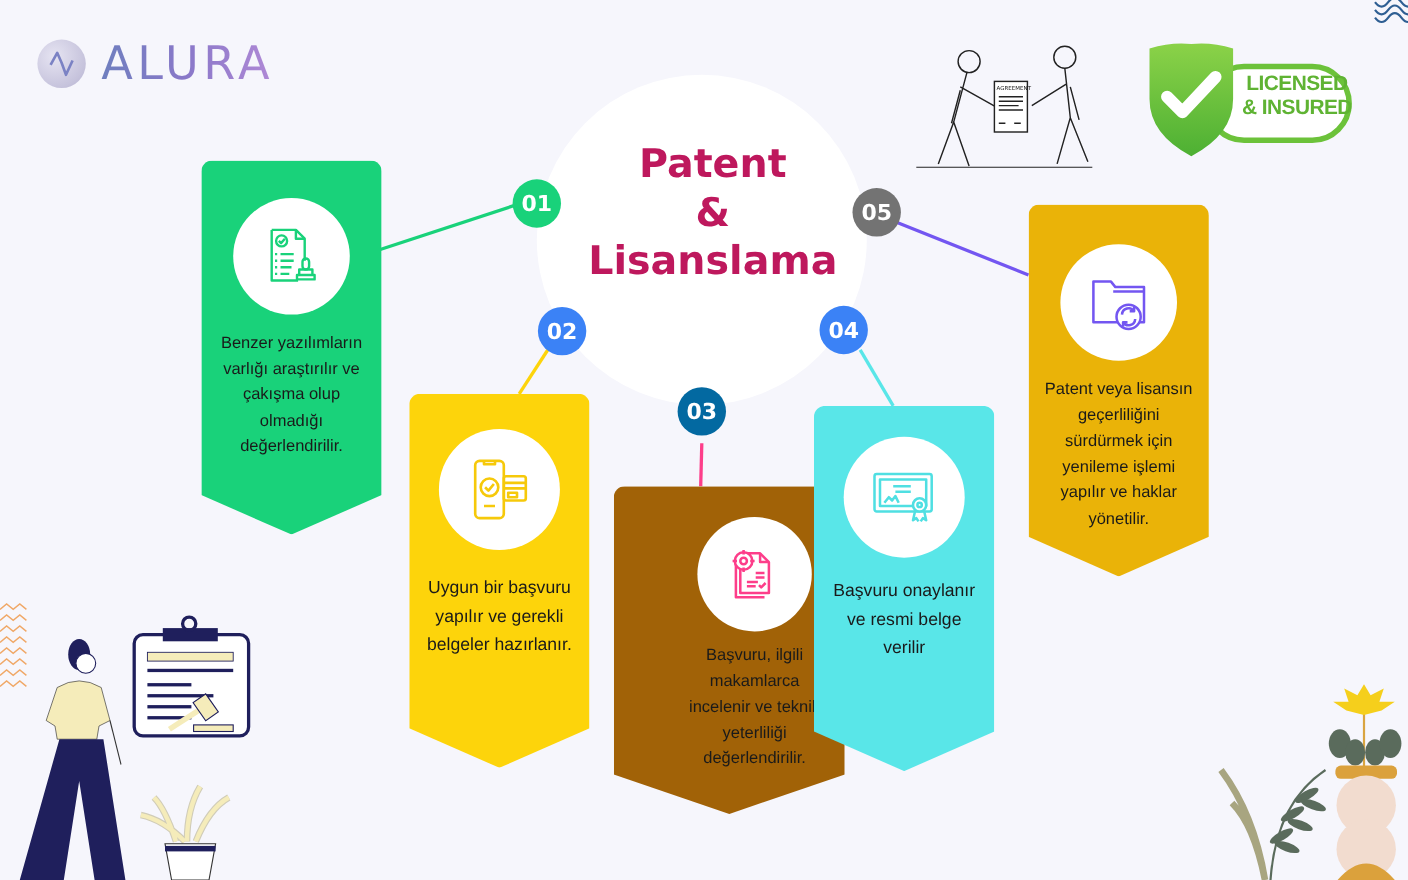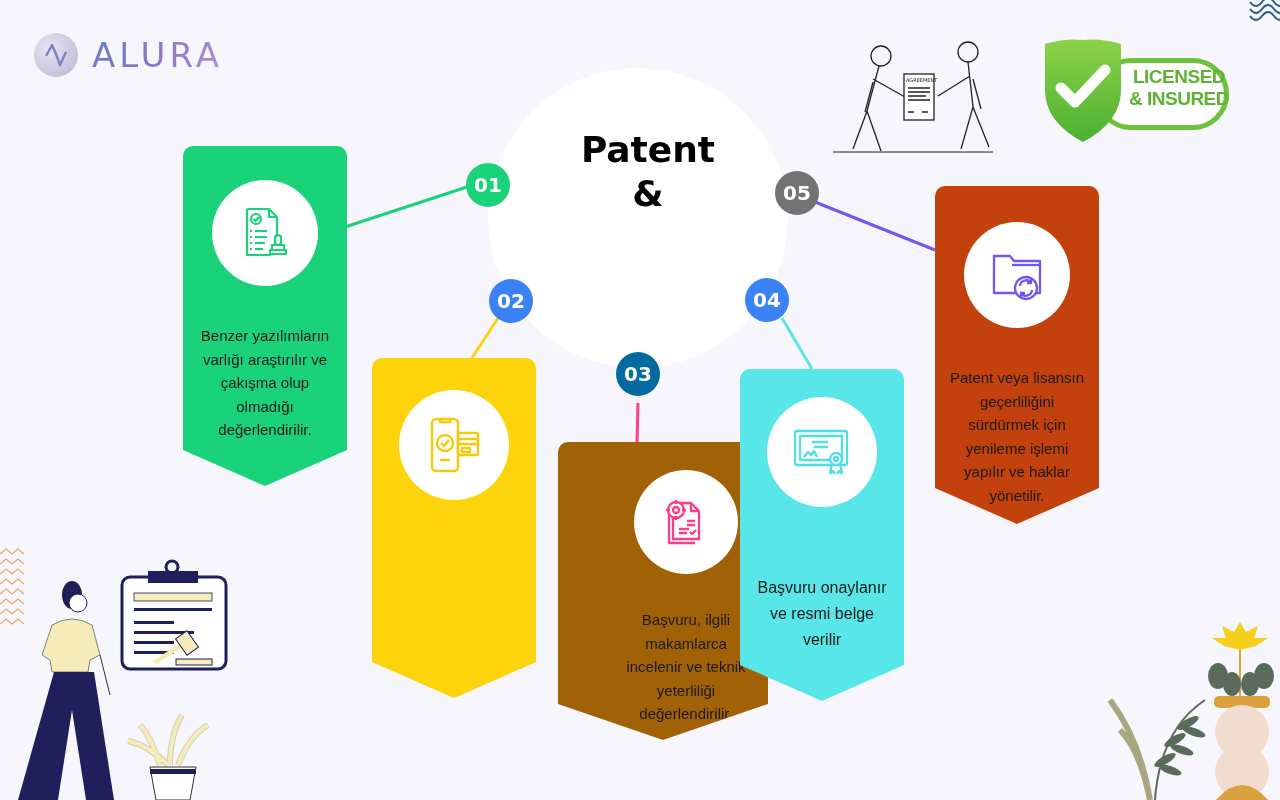--- a/index.html
+++ b/index.html
@@ -11,72 +11,72 @@
   .abs { position:absolute; }
 
   
   .logo { left:34px; top:33px; display:flex; align-items:center; gap:14px; }
   .logo-mark {
     width:44px; height:44px; border-radius:50%;
     background:radial-gradient(circle at 35% 35%, #e6e4f2, #c6c3dc 70%, #b4b0d0);
     display:flex; align-items:center; justify-content:center;
   }
   .logo-text {
-    font-size:34px; letter-spacing:4px; font-weight:normal;
+    font-size:42px; letter-spacing:4px; font-weight:normal;
     background:linear-gradient(90deg,#6f7fbf,#8a78c9,#b089d6);
     -webkit-background-clip:text; background-clip:text; color:transparent;
     font-family:"DejaVu Sans", sans-serif;
   }
 
   
   .hub {
     left:488px; top:68px; width:300px; height:300px; border-radius:50%;
     background:#ffffff;
   }
   .hub-title {
     left:488px; top:128px; width:320px; text-align:center;
     font-family:"DejaVu Sans", sans-serif; font-weight:bold;
-    font-size:36px; line-height:44px; color:#000000;
+    font-size:36px; line-height:44px; color:#be185d;
   }
 
   svg.lines { left:0; top:0; width:1280px; height:800px; pointer-events:none; }
 
   
   .badge {
     width:44px; height:44px; border-radius:50%;
     color:#fff; font-weight:bold; font-size:20px;
     display:flex; align-items:center; justify-content:center;
     font-family:"DejaVu Sans", sans-serif;
   }
 
   
   .card {
     width:164px; color:#111;
     clip-path: polygon(0 0, 100% 0, 100% calc(100% - 36px), 50% 100%, 0 calc(100% - 36px));
     border-radius:10px 10px 0 0;
-    display:flex; flex-direction:column; align-items:center;gap:24px;
+    display:flex; flex-direction:column; align-items:center;
   }
   .card .icon-circle {
     width:106px; height:106px; border-radius:50%; background:#fff;
     margin-top:34px; display:flex; align-items:center; justify-content:center;
   }
   .card .desc {
     margin-top:14px; padding:0 12px; text-align:center;
     font-size:15px; line-height:23.5px; color:#1a1a1a;
   }
 
   .c1 { left:183px; top:146px; height:340px; background:#19d27a; }
   .c2 { left:372px; top:358px; height:340px; background:#fdd40b; }
   .c3 { left:558px; top:442px; height:298px; background:#a16207;padding-left:46px; }
   .c4 { left:740px; top:369px; height:332px; background:#59e6e8; }
-  .c5 { left:935px; top:186px; height:338px; background:#c2410c; }
+  .c5 { left:935px; top:186px; height:338px; background:#eab308; }
   .c3 .icon-circle{ margin-top:28px; width:104px; height:104px;}
   .c3 .desc{ margin-top:10px; }
   .c4 .icon-circle{ margin-top:28px; }
-  .c4 .desc{ margin-top:44px; font-size:16px; line-height:26px; }
+  .c4 .desc{ margin-top:18px; font-size:16px; line-height:26px; }
   .c5 .icon-circle{ margin-top:36px; }
 
   .b1 { left:466px; top:163px; background:#19d27a; }
   .b2 { left:489px; top:279px; background:#3b82f6; }
   .b3 { left:616px; top:352px; background:#0369a1; }
   .b4 { left:745px; top:278px; background:#3b82f6; }
   .b5 { left:775px; top:171px; background:#737373; }
 
   
   .lic { left:1037px; top:36px; width:196px; height:110px;text-decoration:underline; }
@@ -122,20 +122,21 @@
       <path d="M0 56 l6 -5 l6 5 l6 -5 l6 5"></path>
     <path d="M0 66 l6 -5 l6 5 l6 -5 l6 5"></path>
       <path d="M0 76 l6 -5 l6 5 l6 -5 l6 5"></path>
   </g>
 </svg>
 
 <div class="abs hub"></div>
 <div class="abs hub-title">
   <div>Patent</div>
   <div>&amp;</div>
+  <div>Lisanslama</div>
 </div>
 
 <svg class="abs lines">
   <line x1="345" y1="227" x2="470" y2="186" stroke="#19d27a" stroke-width="3"></line>
   <line x1="472" y1="358" x2="500" y2="315" stroke="#fdd40b" stroke-width="3"></line>
   <line x1="637" y1="442" x2="638" y2="403" stroke="#fd3e8a" stroke-width="3"></line>
   <line x1="812" y1="369" x2="782" y2="318" stroke="#59e6e8" stroke-width="3"></line>
   <line x1="935" y1="250" x2="815" y2="202" stroke="#7356f1" stroke-width="3"></line>
 </svg>
 
@@ -166,20 +167,21 @@
       <rect x="8" y="4" width="26" height="52" rx="4"></rect>
         <path d="M16 4 v3 h10 v-3"></path>
       <circle cx="21" cy="28" r="8"></circle>
         <path d="M17 28 l3 3 l5 -6"></path>
       <path d="M16 45 h10"></path>
       <rect x="34" y="18" width="20" height="22" rx="2"></rect>
         <path d="M34 24 h20 M34 29 h20"></path>
         <rect x="38" y="33" width="8" height="4"></rect>
     </svg>
   </div>
+  <div class="desc" style="margin-top:22px;font-size:16px;line-height:26px;">Uygun bir başvuru yapılır ve gerekli belgeler hazırlanır.</div>
 </div>
 
 <div class="abs card c3">
   <div class="icon-circle">
     <svg width="54" height="54" viewBox="0 0 54 54" fill="none" stroke="#fd3e8a" stroke-width="2.3" stroke-linejoin="round">
       <path d="M14 8 h18 l8 8 v28 h-26 z"></path>
         <path d="M32 8 v8 h8"></path>
       <path d="M10 12 v36 h26"></path>
       <circle cx="17" cy="15" r="8" fill="#fff"></circle>
         <circle cx="17" cy="15" r="3"></circle>

